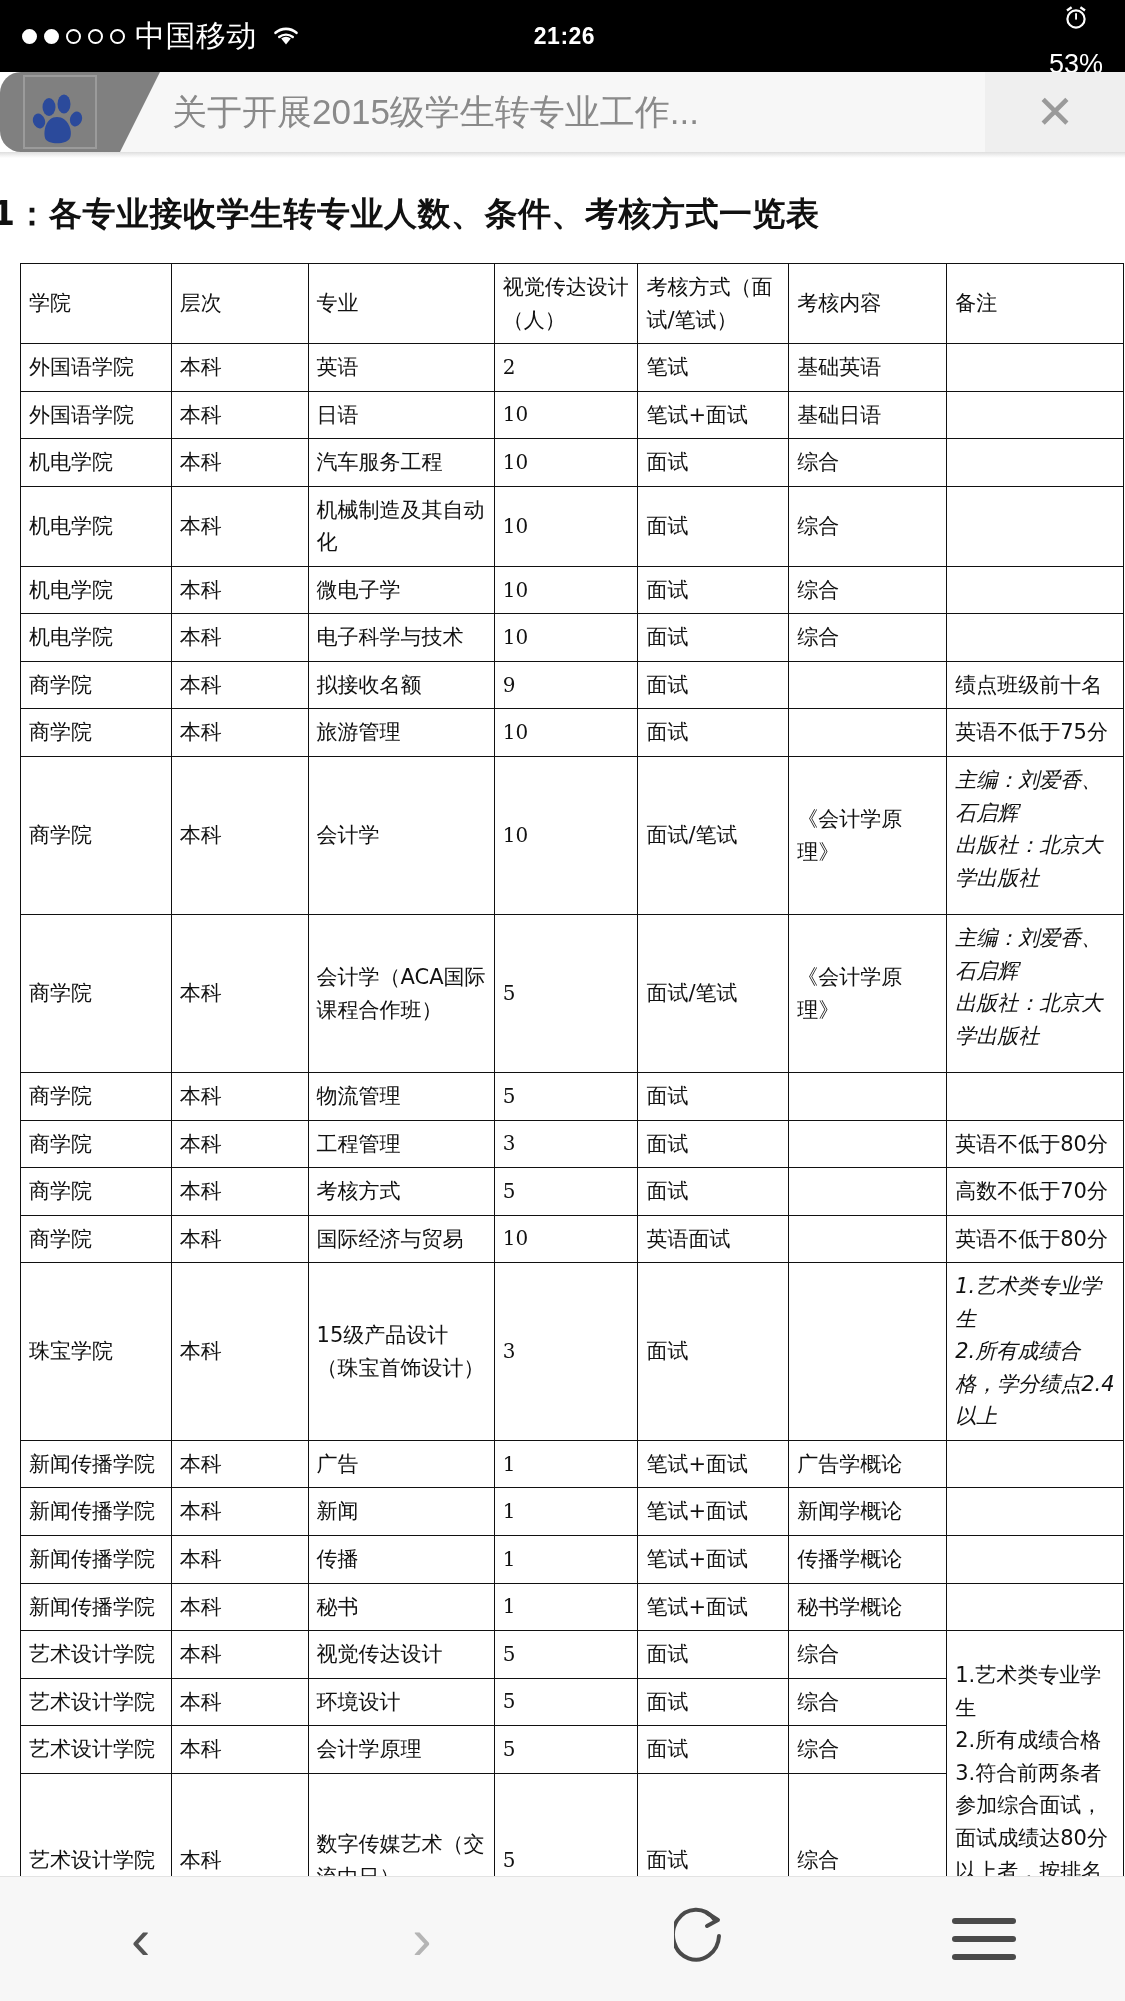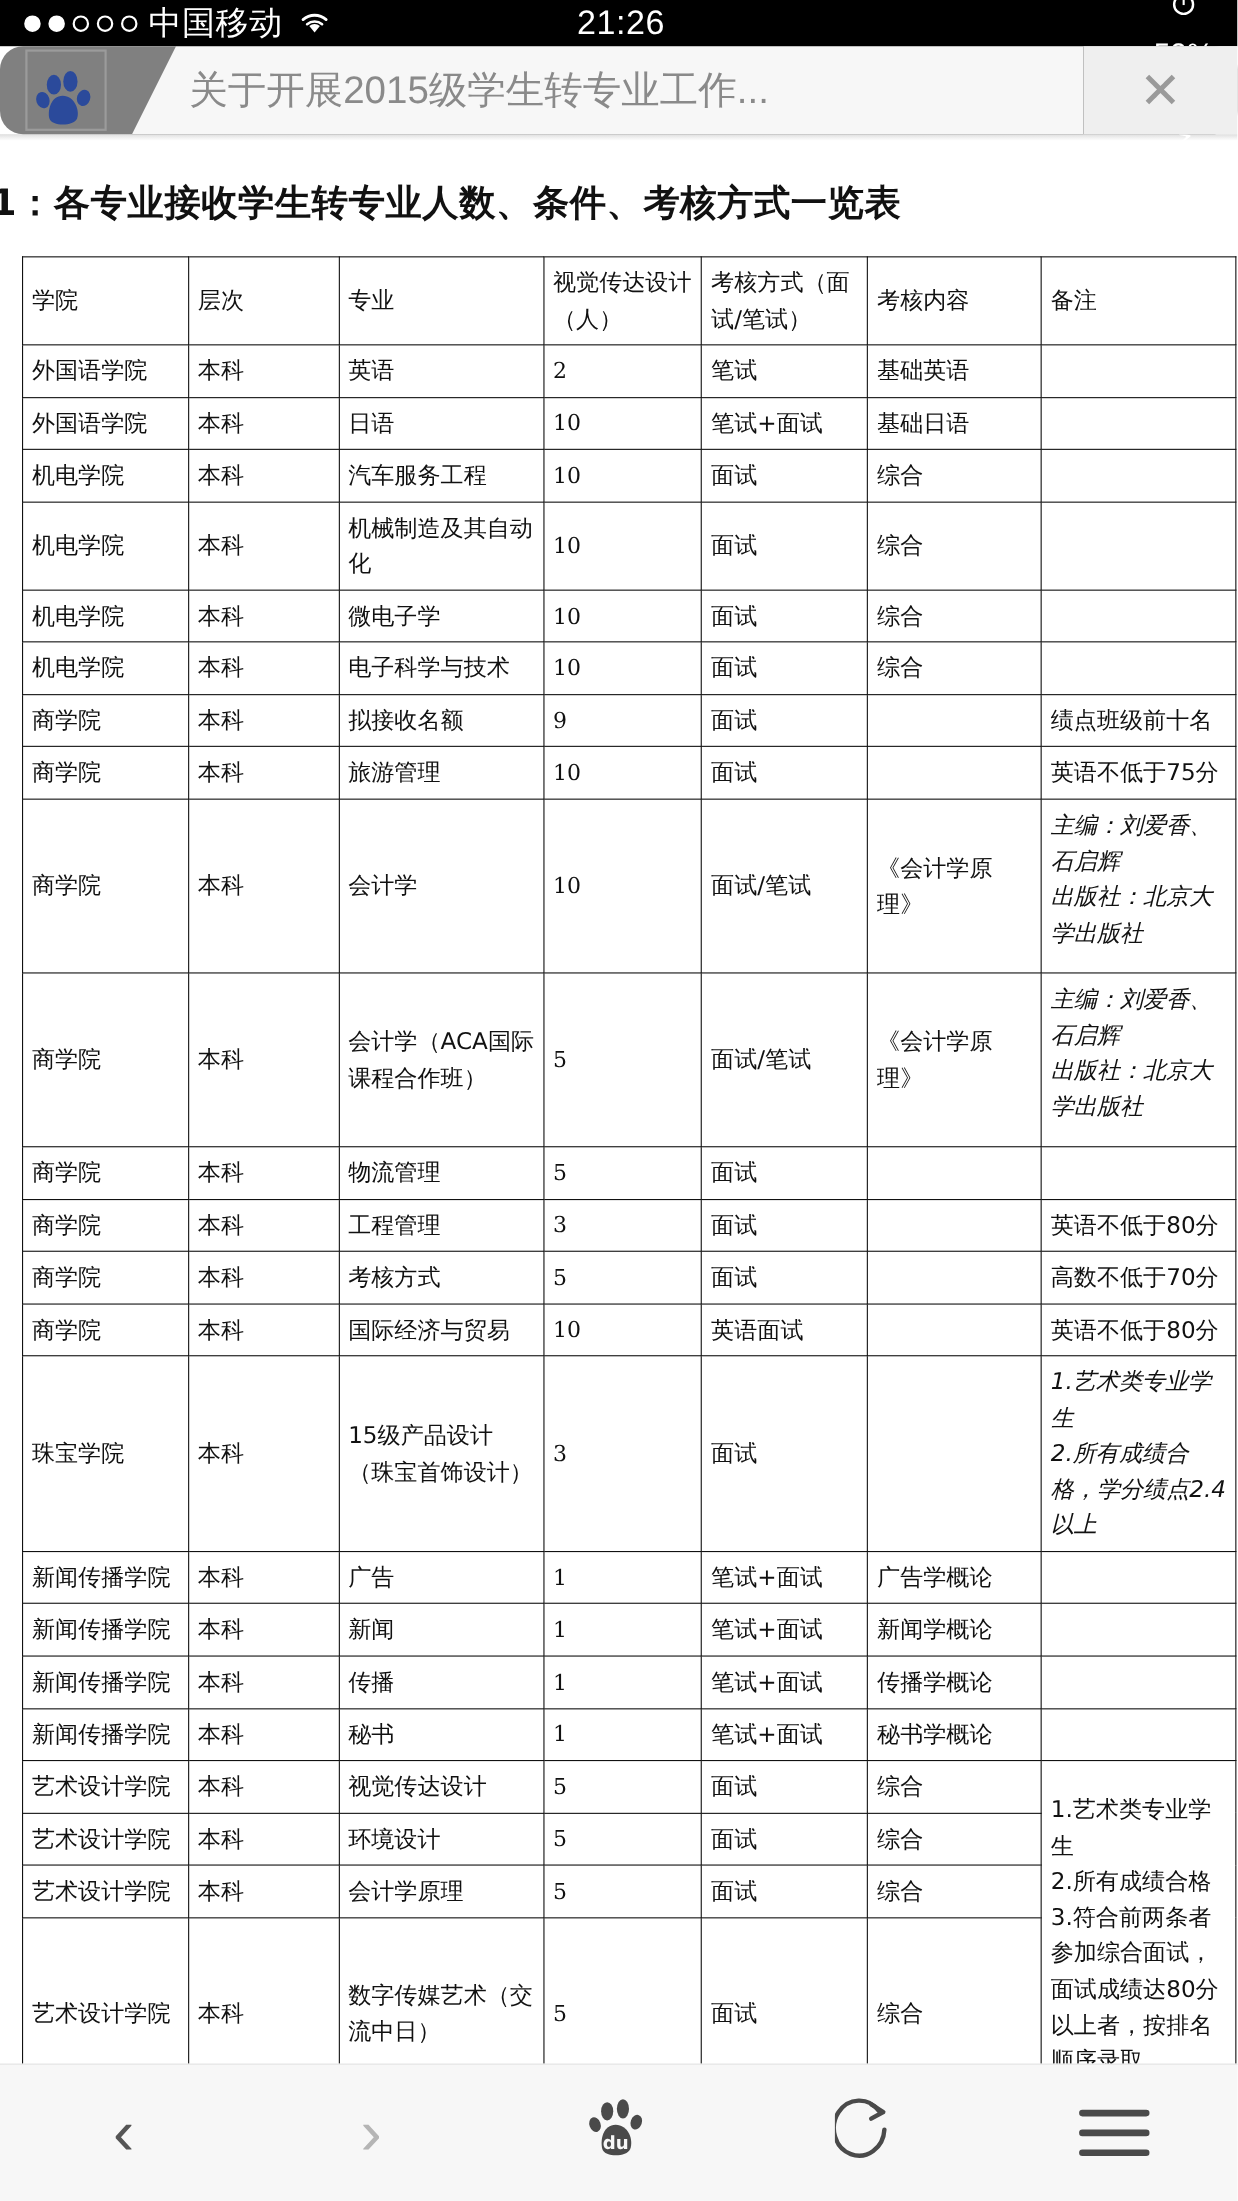--- a/index.html
+++ b/index.html
@@ -4,31 +4,31 @@
 <style>
   html,body{margin:0;padding:0;}
   body{
     width:1125px;height:2001px;overflow:hidden;
     background:#ffffff;
     font-family:"Liberation Sans","DejaVu Sans",sans-serif;
     -webkit-font-smoothing:antialiased;
   }
   
   .statusbar{
-    height:42px;background:#000;color:#fff;
+    height:72px;background:#000;color:#fff;
     display:flex;align-items:center;justify-content:space-between;
     padding:0 22px;box-sizing:border-box;font-size:27px;
   }
   .sb-left{display:flex;align-items:center;gap:10px;}
   .dots{display:flex;align-items:center;gap:7px;}
   .dot{width:15px;height:15px;border-radius:50%;border:2px solid #fff;box-sizing:border-box;}
   .dot.on{background:#fff;}
   .carrier{font-size:30px;letter-spacing:.5px;}
   .wifi{display:inline-block;width:30px;height:24px;position:relative;margin-left:4px;}
-  .sb-center{font-size:31px;font-weight:400;letter-spacing:.5px;position:absolute;left:4px;right:0;text-align:center;pointer-events:none;}
+  .sb-center{font-size:23px;font-weight:700;letter-spacing:.5px;position:absolute;left:4px;right:0;text-align:center;pointer-events:none;}
   .sb-right{display:flex;align-items:center;gap:11px;font-size:27px;flex-direction:column;}
   .battery{width:46px;height:22px;border:2px solid #fff;border-radius:4px;position:relative;box-sizing:border-box;padding:2px;}
   .battery:after{content:"";position:absolute;right:-6px;top:6px;width:4px;height:8px;background:#fff;border-radius:0 2px 2px 0;}
   .battery-fill{height:100%;background:#4cd964;border-radius:1px;}
   .bolt{font-size:26px;margin-left:2px;}
   
   .titlebar{
     height:80px;background:#808080;display:flex;align-items:stretch;position:relative;border-radius:21px;
   }
   .tab-logo{
@@ -417,32 +417,20 @@
 
 <div class="bottomnav">
   <div class="navbtn">
     <span class="chev">‹</span>
   </div>
   <div class="navbtn">
     <span class="chev dim">›</span>
   </div>
   <div class="navbtn">
     <span>
-      <svg width="64" height="64" viewBox="0 0 58 58">
-        <ellipse cx="19" cy="13" rx="5" ry="7.5" fill="#4a4a4a"></ellipse>
-        <ellipse cx="32" cy="11" rx="5" ry="8" fill="#4a4a4a"></ellipse>
-        <ellipse cx="9" cy="24" rx="4.6" ry="6.2" fill="#4a4a4a" transform="rotate(-20 9 24)"></ellipse>
-        <ellipse cx="43" cy="22" rx="4.6" ry="6.2" fill="#4a4a4a" transform="rotate(20 43 22)"></ellipse>
-        <path d="M26 24 C16 24 13 36 15 44 C17 51 35 51 38 44 C41 36 36 24 26 24 Z" fill="#4a4a4a"></path>
-        <text x="26" y="44" font-size="15" fill="#f7f7f7" text-anchor="middle" font-family="DejaVu Sans, sans-serif" font-weight="bold">du</text>
-      </svg>
-    </span>
-  </div>
-  <div class="navbtn">
-    <span>
       <svg width="58" height="62" viewBox="0 0 58 62">
         <path d="M40 13 A23 25 1 1 0 45 30" stroke="#4a4a4a" stroke-width="4" fill="none" stroke-linecap="round"></path>
         <path d="M33 7 L44 14 L33 20" stroke="#4a4a4a" stroke-width="4" fill="none" stroke-linecap="round" stroke-linejoin="round"></path>
       </svg>
     </span>
   </div>
   <div class="navbtn">
     <span class="hamburger">
       <span></span>
         <span></span>

